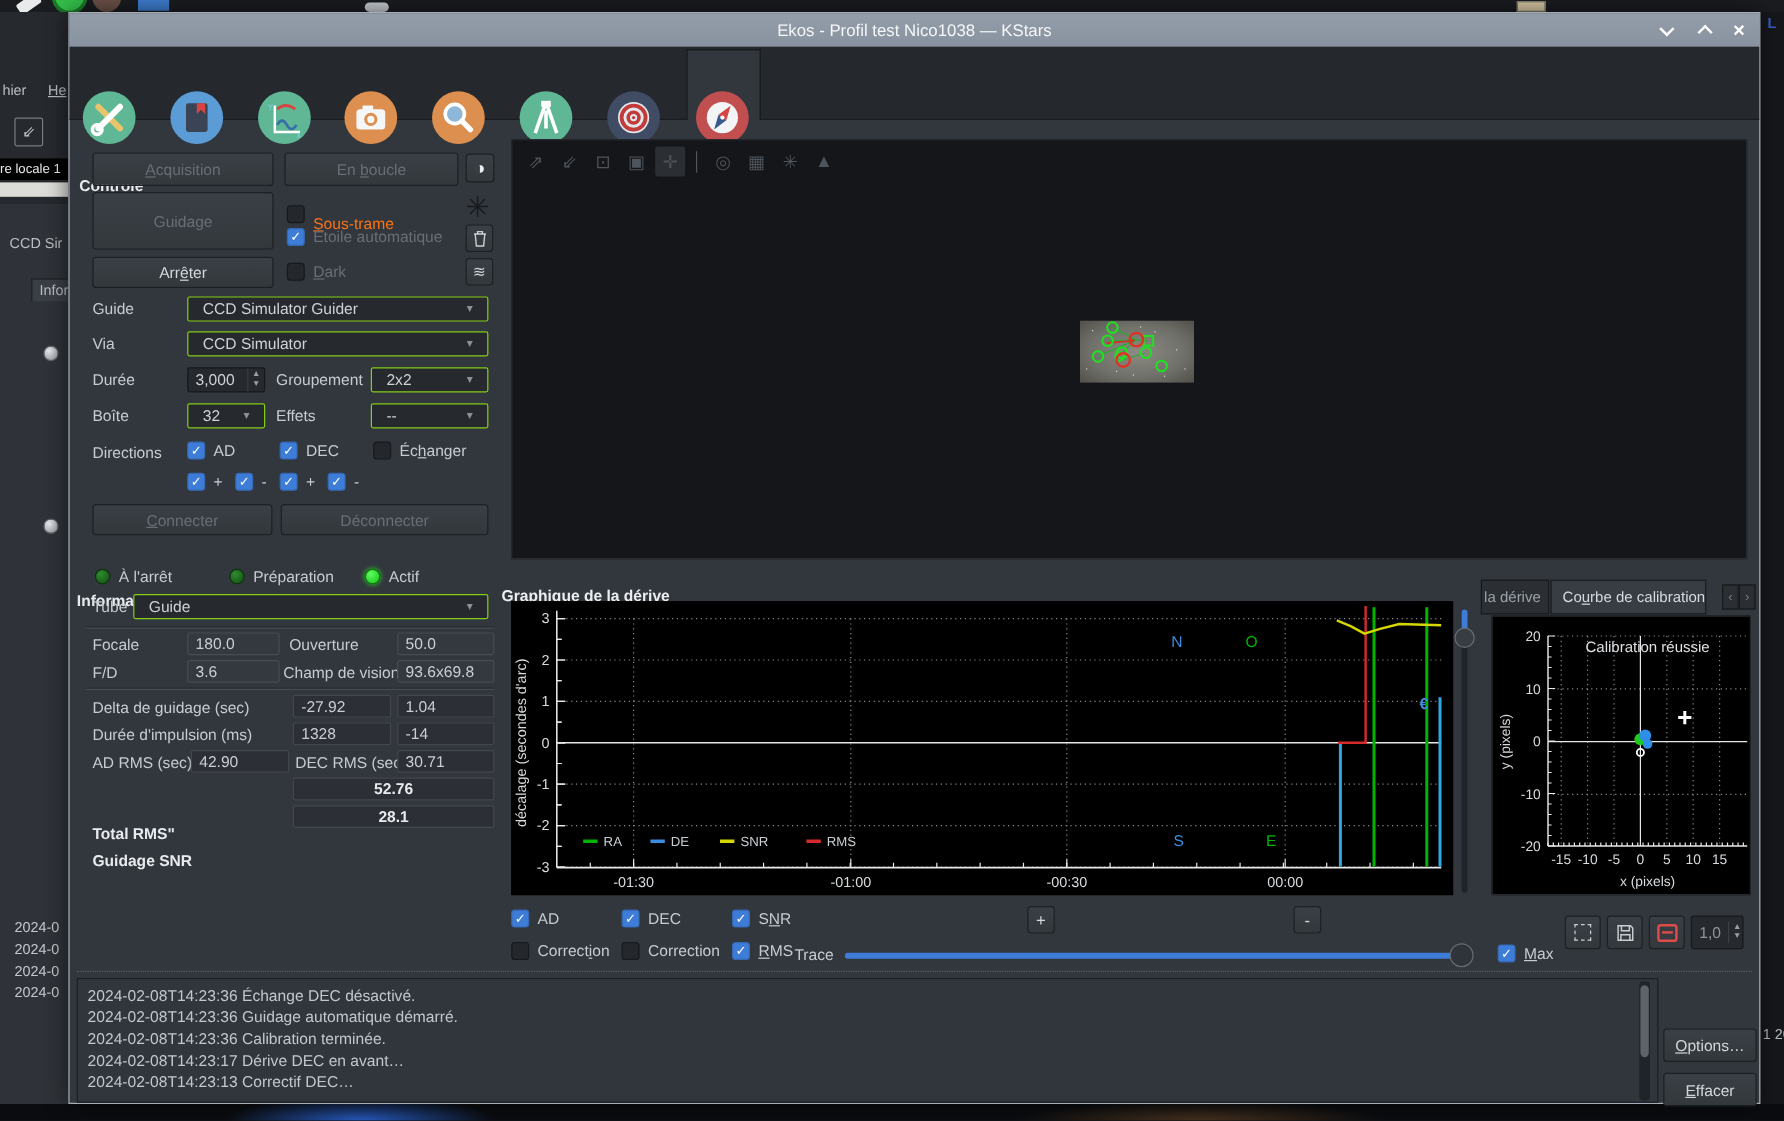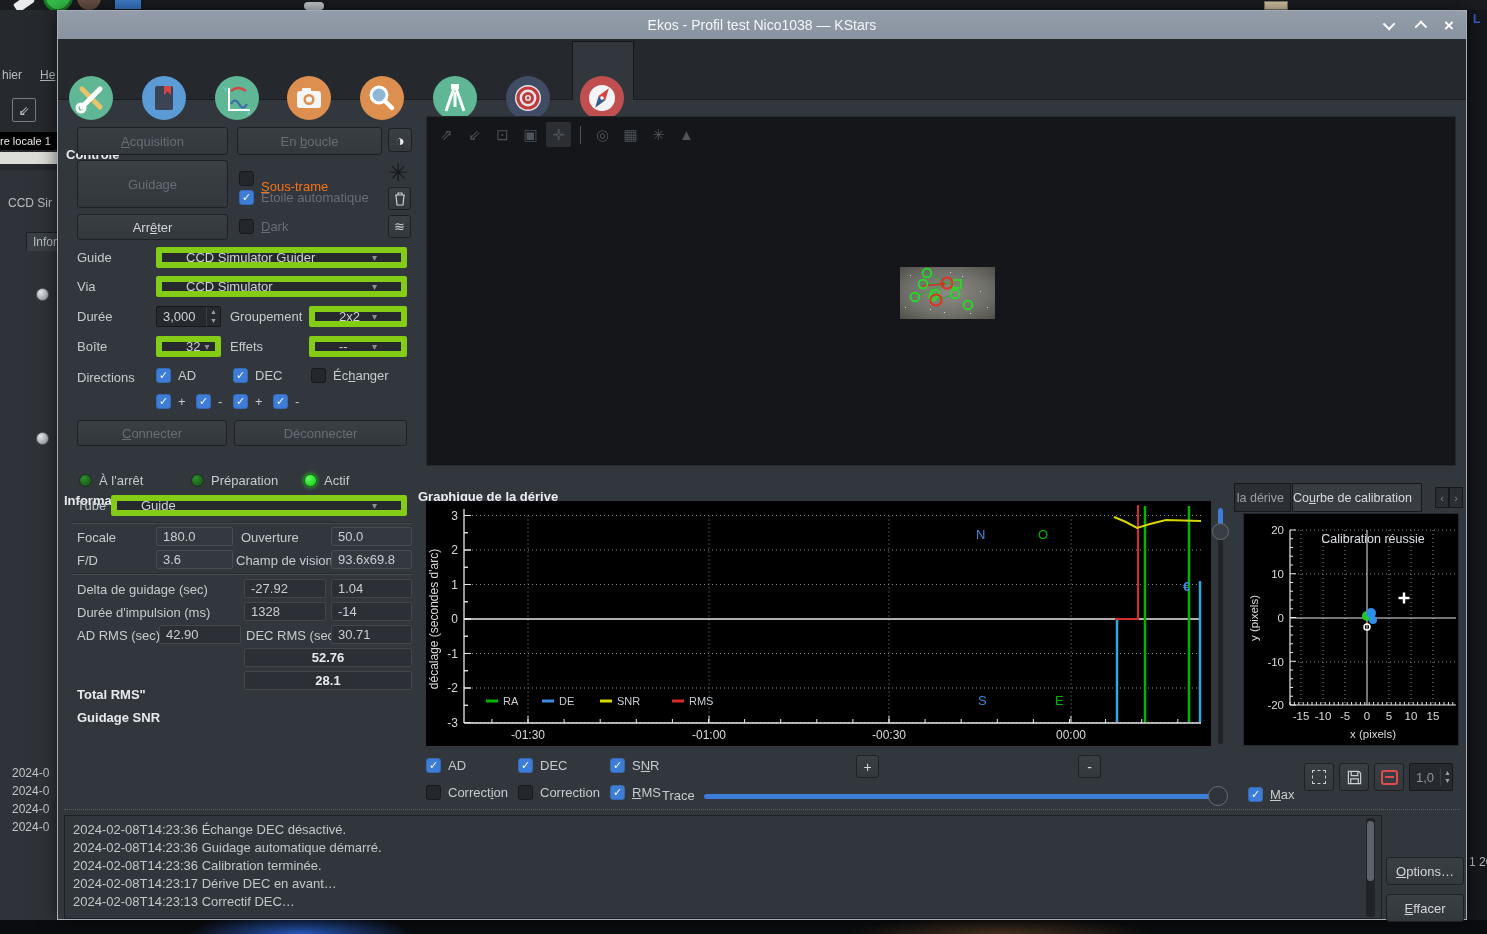--- a/index.html
+++ b/index.html
@@ -25,41 +25,41 @@
   .mod-icon{position:absolute;top:36px;width:46px;height:46px;cursor:pointer;}
   #active-tab{left:514px;top:2px;width:62px;height:59px;background:#32373d;border:1px solid #16181a;border-bottom:none;}
   
   .lbl{color:#c6cbd0;font-size:13px;white-space:nowrap;}
   .bold{font-weight:bold;color:#e8ebee;margin-top:36px;}
   .btn{background:linear-gradient(#3a3f45,#33383d);border:1px solid #1d2024;border-radius:3px;color:#d2d6da;font-size:13px;display:flex;align-items:center;justify-content:center;white-space:nowrap;}
   .btn.disabled{color:#676e75;}
   .cb{display:flex;align-items:center;gap:7px;}
   .cb .box{width:15px;height:15px;border-radius:3px;background:#24282c;border:1px solid #17191c;display:flex;align-items:center;justify-content:center;font-size:11px;color:#fff;flex:none;}
   .cb.checked .box{background:#3d7dd8;border-color:#3569b5;}
-  .combo{background:#26292e;border:6px solid #84cc16;border-radius:2px;color:#cdd2d7;display:flex;justify-content:space-between;align-items:center;padding:0 24px;font-size:13px;}
+  .combo{background:#26292e;border:1px solid #84cc16;border-radius:2px;color:#cdd2d7;display:flex;justify-content:space-between;align-items:center;padding:0 12px;font-size:13px;}
   .combo .arr{color:#8a9097;font-size:10px;margin-left:4px;}
   .field{background:#343940;border:1px solid #474c52;border-radius:2px;color:#c9ced3;font-size:13px;display:flex;align-items:center;padding:0 6px;white-space:nowrap;overflow:hidden;}
   .field.dark{background:#2c3036;border-color:#43474c;}
   .field.center{justify-content:center;font-weight:bold;color:#e8ebee;}
   .spin{background:#26292e;border:1px solid #16181b;border-radius:2px;color:#cdd2d7;font-size:13px;display:flex;align-items:center;}
   .spin .val{flex:1;padding:0 6px;}
   .spin .arrs{display:flex;flex-direction:column;border-left:1px solid #3a3f44;color:#9aa0a6;font-size:7px;line-height:1.2;padding:1px 3px;}
   .sep{border-top:1px solid #272a2e;border-bottom:1px solid #474c52;height:0;}
   .glyph-btn{font-size:14px;color:#d5d9dd;}
   u{text-decoration:underline;}
   
   #guide-view{left:368px;top:105px;width:1030px;height:350px;background:#141619;border:1px solid #26292d;}
   .vt-icon{width:25px;height:25px;display:flex;align-items:center;justify-content:center;color:#4e545b;font-size:15px;}
   .vt-icon.pressed{background:#2b2f34;border-radius:2px;}
   .vt-sep{width:1px;height:18px;background:#4e545b;margin:0 6px;align-self:center;}
   
   #drift-title{left:360px;top:478px;font-weight:bold;color:#eceff1;font-size:13px;}
   #drift-box{left:368px;top:490px;width:785px;height:245px;background:#000;}
   #calib-tabs{left:1176px;top:472px;width:229px;height:30px;}
-  .tab{position:absolute;top:0;height:29px;display:flex;align-items:center;justify-content:flex-start;font-size:12.5px;color:#9aa1a8;background:#2b2f33;border:1px solid #17191c;overflow:hidden;white-space:nowrap;}
+  .tab{position:absolute;top:0;height:29px;display:flex;align-items:center;justify-content:flex-end;font-size:12.5px;color:#9aa1a8;background:#2b2f33;border:1px solid #17191c;overflow:hidden;white-space:nowrap;}
   .tab.active{background:#383d43;color:#d6dade;}
   .tab-arr{position:absolute;top:4px;width:14px;height:21px;background:#2b2f33;border:1px solid #17191c;color:#7a8188;font-size:11px;display:flex;align-items:center;justify-content:center;}
   #calib-box{left:1185px;top:502px;width:216px;height:233px;background:#000;border:1px solid #26292d;}
   
   .vtrack{background:#202327;border-radius:3px;}
   .round-handle{border-radius:50%;background:#383d43;border:1px solid #676d74;}
   
   #log{left:6px;top:804px;width:1318px;height:104px;background:#31363c;border:1px solid #1c1f23;overflow:hidden;padding:5px 8px;}
   .log-line{color:#c2c7cc;font-size:13px;line-height:18px;white-space:nowrap;}
   #dotted-sep{left:6px;top:798px;width:1396px;border-top:1px dotted #5a5f64;}

